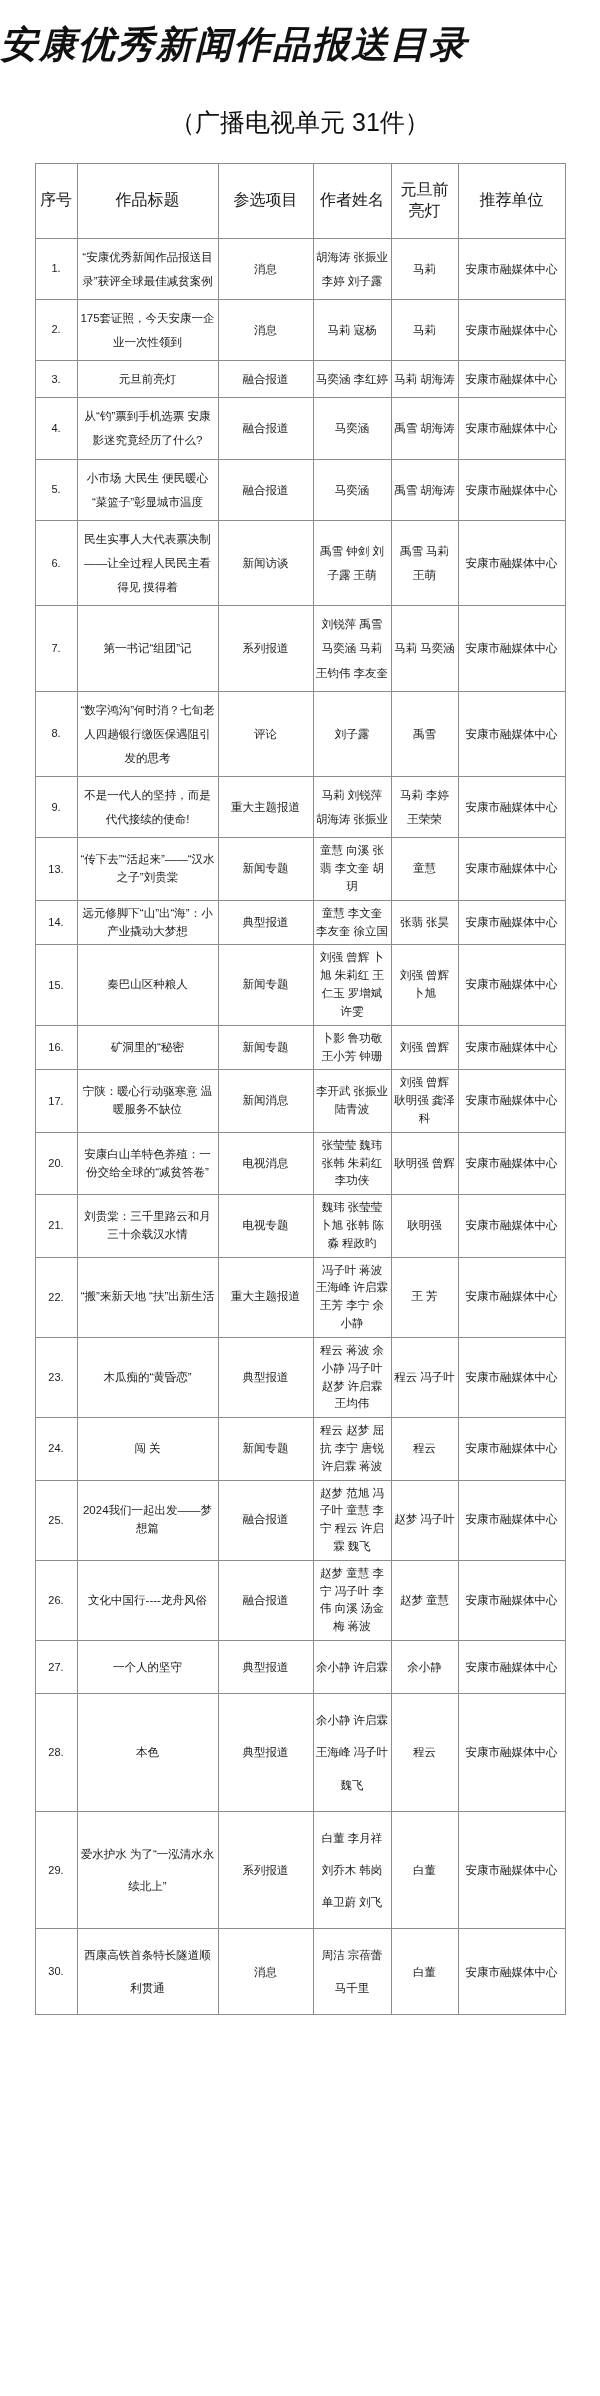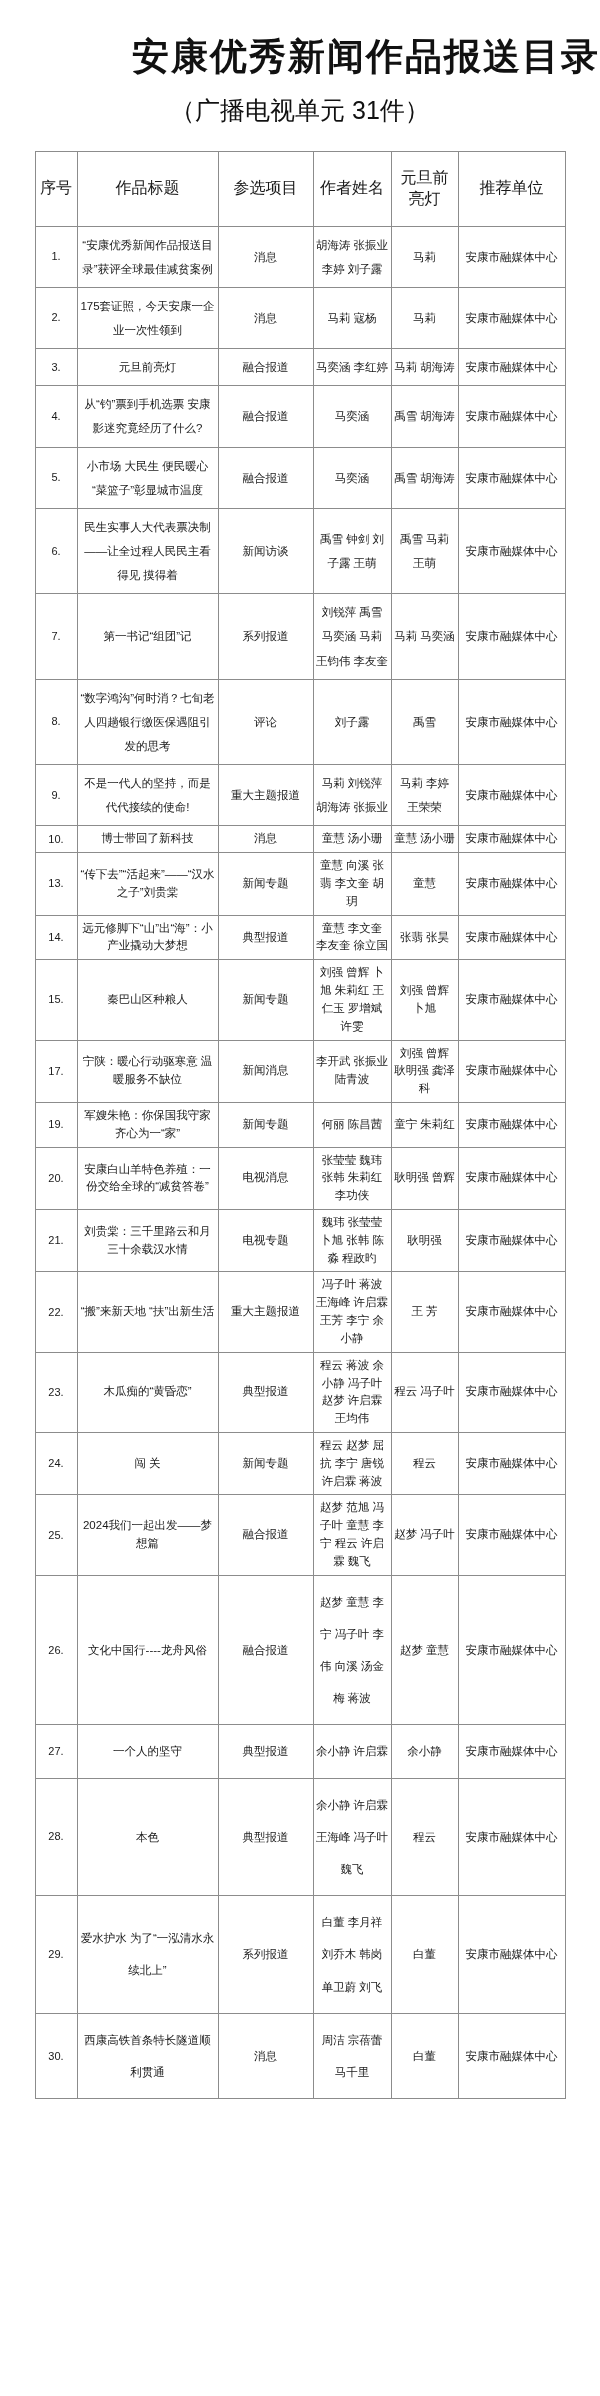--- a/index.html
+++ b/index.html
@@ -5,30 +5,31 @@
   html,body { margin:0; padding:0; background:#ffffff; }
   body {
     width:600px;
     font-family:"Liberation Sans","DejaVu Sans",sans-serif;
     color:#1a1a1a;
   }
   .page { padding:10px 0 24px; }
   .doc-title {
     font-size:37px;
     font-weight:700;
-    text-align:right;
+    text-align:left;
     letter-spacing:2px;
-    margin:22px 0 0;
+    margin:10px 0 0;
     color:#111;
+    font-style:italic;
   }
   .doc-subtitle {
     font-size:25px;
     font-weight:400;
     text-align:center;
-    margin:12px 0 24px;
+    margin:36px 0 24px;
     color:#111;
   }
   table.catalog {
     width:530px;
     margin:0 auto;
     border-collapse:collapse;
     table-layout:fixed;
   }
   .catalog th, .catalog td {
     border:1px solid #8c8c8c;
@@ -156,28 +157,20 @@
   </tr>
         <tr>
     <td class="c-num">9.</td>
     <td class="c-title">不是一代人的坚持，而是代代接续的使命!</td>
     <td class="c-cat">重大主题报道</td>
     <td class="c-auth">马莉 刘锐萍 胡海涛 张振业</td>
     <td class="c-edit">马莉 李婷 王荣荣</td>
     <td class="c-unit">安康市融媒体中心</td>
   </tr>
         <tr>
-    <td class="c-num">10.</td>
-    <td class="c-title">博士带回了新科技</td>
-    <td class="c-cat">消息</td>
-    <td class="c-auth">童慧 汤小珊</td>
-    <td class="c-edit">童慧 汤小珊</td>
-    <td class="c-unit">安康市融媒体中心</td>
-  </tr>
-        <tr>
     <td class="c-num">13.</td>
     <td class="c-title">“传下去”“活起来”——“汉水之子”刘贵棠</td>
     <td class="c-cat">新闻专题</td>
     <td class="c-auth">童慧 向溪 张翡 李文奎 胡玥</td>
     <td class="c-edit">童慧</td>
     <td class="c-unit">安康市融媒体中心</td>
   </tr>
         <tr>
     <td class="c-num">14.</td>
     <td class="c-title">远元修脚下“山”出“海”：小产业撬动大梦想</td>
@@ -185,39 +178,39 @@
     <td class="c-auth">童慧 李文奎 李友奎 徐立国</td>
     <td class="c-edit">张翡 张昊</td>
     <td class="c-unit">安康市融媒体中心</td>
   </tr>
         <tr>
     <td class="c-num">15.</td>
     <td class="c-title">秦巴山区种粮人</td>
     <td class="c-cat">新闻专题</td>
     <td class="c-auth">刘强 曾辉 卜旭 朱莉红 王仁玉 罗增斌 许雯</td>
     <td class="c-edit">刘强 曾辉 卜旭</td>
+    <td class="c-unit">安康市融媒体中心</td>
+  </tr>
+        <tr>
+    <td class="c-num">16.</td>
+    <td class="c-title">矿洞里的“秘密</td>
+    <td class="c-cat">新闻专题</td>
+    <td class="c-auth">卜影 鲁功敬 王小芳 钟珊</td>
+    <td class="c-edit">刘强 曾辉</td>
     <td class="c-unit">安康市融媒体中心</td>
   </tr>
         <tr>
     <td class="c-num">17.</td>
     <td class="c-title">宁陕：暖心行动驱寒意 温暖服务不缺位</td>
     <td class="c-cat">新闻消息</td>
     <td class="c-auth">李开武 张振业 陆青波</td>
     <td class="c-edit">刘强 曾辉 耿明强 龚泽科</td>
     <td class="c-unit">安康市融媒体中心</td>
   </tr>
         <tr>
-    <td class="c-num">19.</td>
-    <td class="c-title">军嫂朱艳：你保国我守家 齐心为一“家”</td>
-    <td class="c-cat">新闻专题</td>
-    <td class="c-auth">何丽 陈昌茜</td>
-    <td class="c-edit">童宁 朱莉红</td>
-    <td class="c-unit">安康市融媒体中心</td>
-  </tr>
-        <tr>
     <td class="c-num">20.</td>
     <td class="c-title">安康白山羊特色养殖：一份交给全球的“减贫答卷”</td>
     <td class="c-cat">电视消息</td>
     <td class="c-auth">张莹莹 魏玮 张韩 朱莉红 李功侠</td>
     <td class="c-edit">耿明强 曾辉</td>
     <td class="c-unit">安康市融媒体中心</td>
   </tr>
         <tr>
     <td class="c-num">21.</td>
     <td class="c-title">刘贵棠：三千里路云和月 三十余载汉水情</td>

